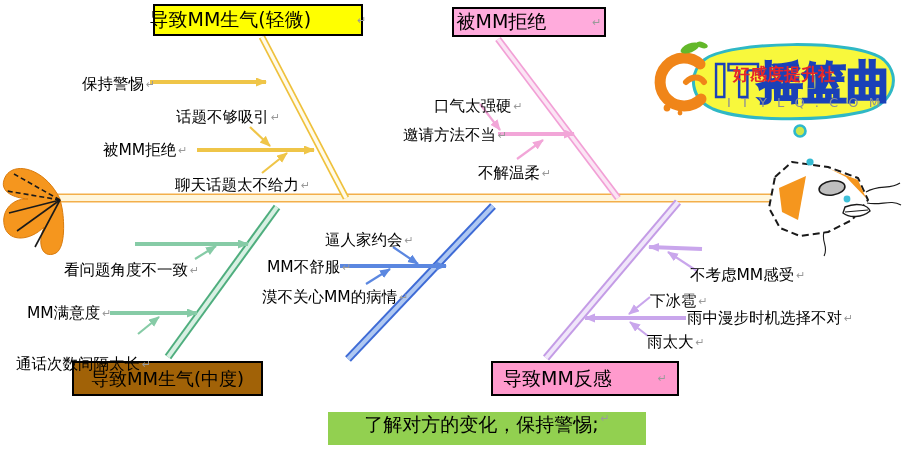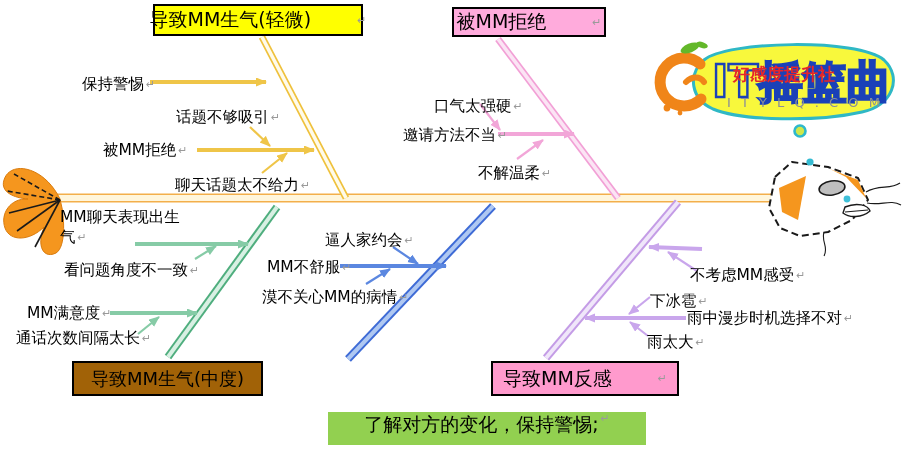--- a/index.html
+++ b/index.html
@@ -159,24 +159,23 @@
 
   <div class="cause" style="left:82px;top:74px"><span>保持警惕</span><span class="ret">↵</span></div>
   <div class="cause" style="left:176px;top:107px"><span>话题不够吸引</span><span class="ret">↵</span></div>
   <div class="cause" style="left:103px;top:140px"><span>被MM拒绝</span><span class="ret">↵</span></div>
   <div class="cause" style="left:175px;top:175px"><span>聊天话题太不给力</span><span class="ret">↵</span></div>
 
   <div class="cause" style="left:434px;top:96px"><span>口气太强硬</span><span class="ret">↵</span></div>
   <div class="cause" style="left:403px;top:125px"><span>邀请方法不当</span><span class="ret">↵</span></div>
   <div class="cause" style="left:478px;top:163px"><span>不解温柔</span><span class="ret">↵</span></div>
 
-  <div class="cause wrap" style="left:60px;top:207px"><span>MM聊天表现出生气</span><span class="ret">↵</span></div>
   <div class="cause" style="left:64px;top:260px"><span>看问题角度不一致</span><span class="ret">↵</span></div>
   <div class="cause" style="left:27px;top:303px"><span>MM满意度</span><span class="ret">↵</span></div>
-  <div class="cause" style="left:16px;top:328px"><span>通话次数间隔太长</span><span class="ret">↵</span></div>
+  <div class="cause" style="left:16px;top:354px"><span>通话次数间隔太长</span><span class="ret">↵</span></div>
 
   <div class="cause" style="left:325px;top:230px"><span>逼人家约会</span><span class="ret">↵</span></div>
   <div class="cause" style="left:267px;top:257px"><span>MM不舒服</span><span class="ret">↵</span></div>
   <div class="cause" style="left:262px;top:287px"><span>漠不关心MM的病情</span><span class="ret">↵</span></div>
 
   <div class="cause" style="left:690px;top:265px"><span>不考虑MM感受</span><span class="ret">↵</span></div>
   <div class="cause" style="left:650px;top:291px"><span>下冰雹</span><span class="ret">↵</span></div>
   <div class="cause" style="left:687px;top:308px"><span>雨中漫步时机选择不对</span><span class="ret">↵</span></div>
   <div class="cause" style="left:647px;top:332px"><span>雨太大</span><span class="ret">↵</span></div>
 

